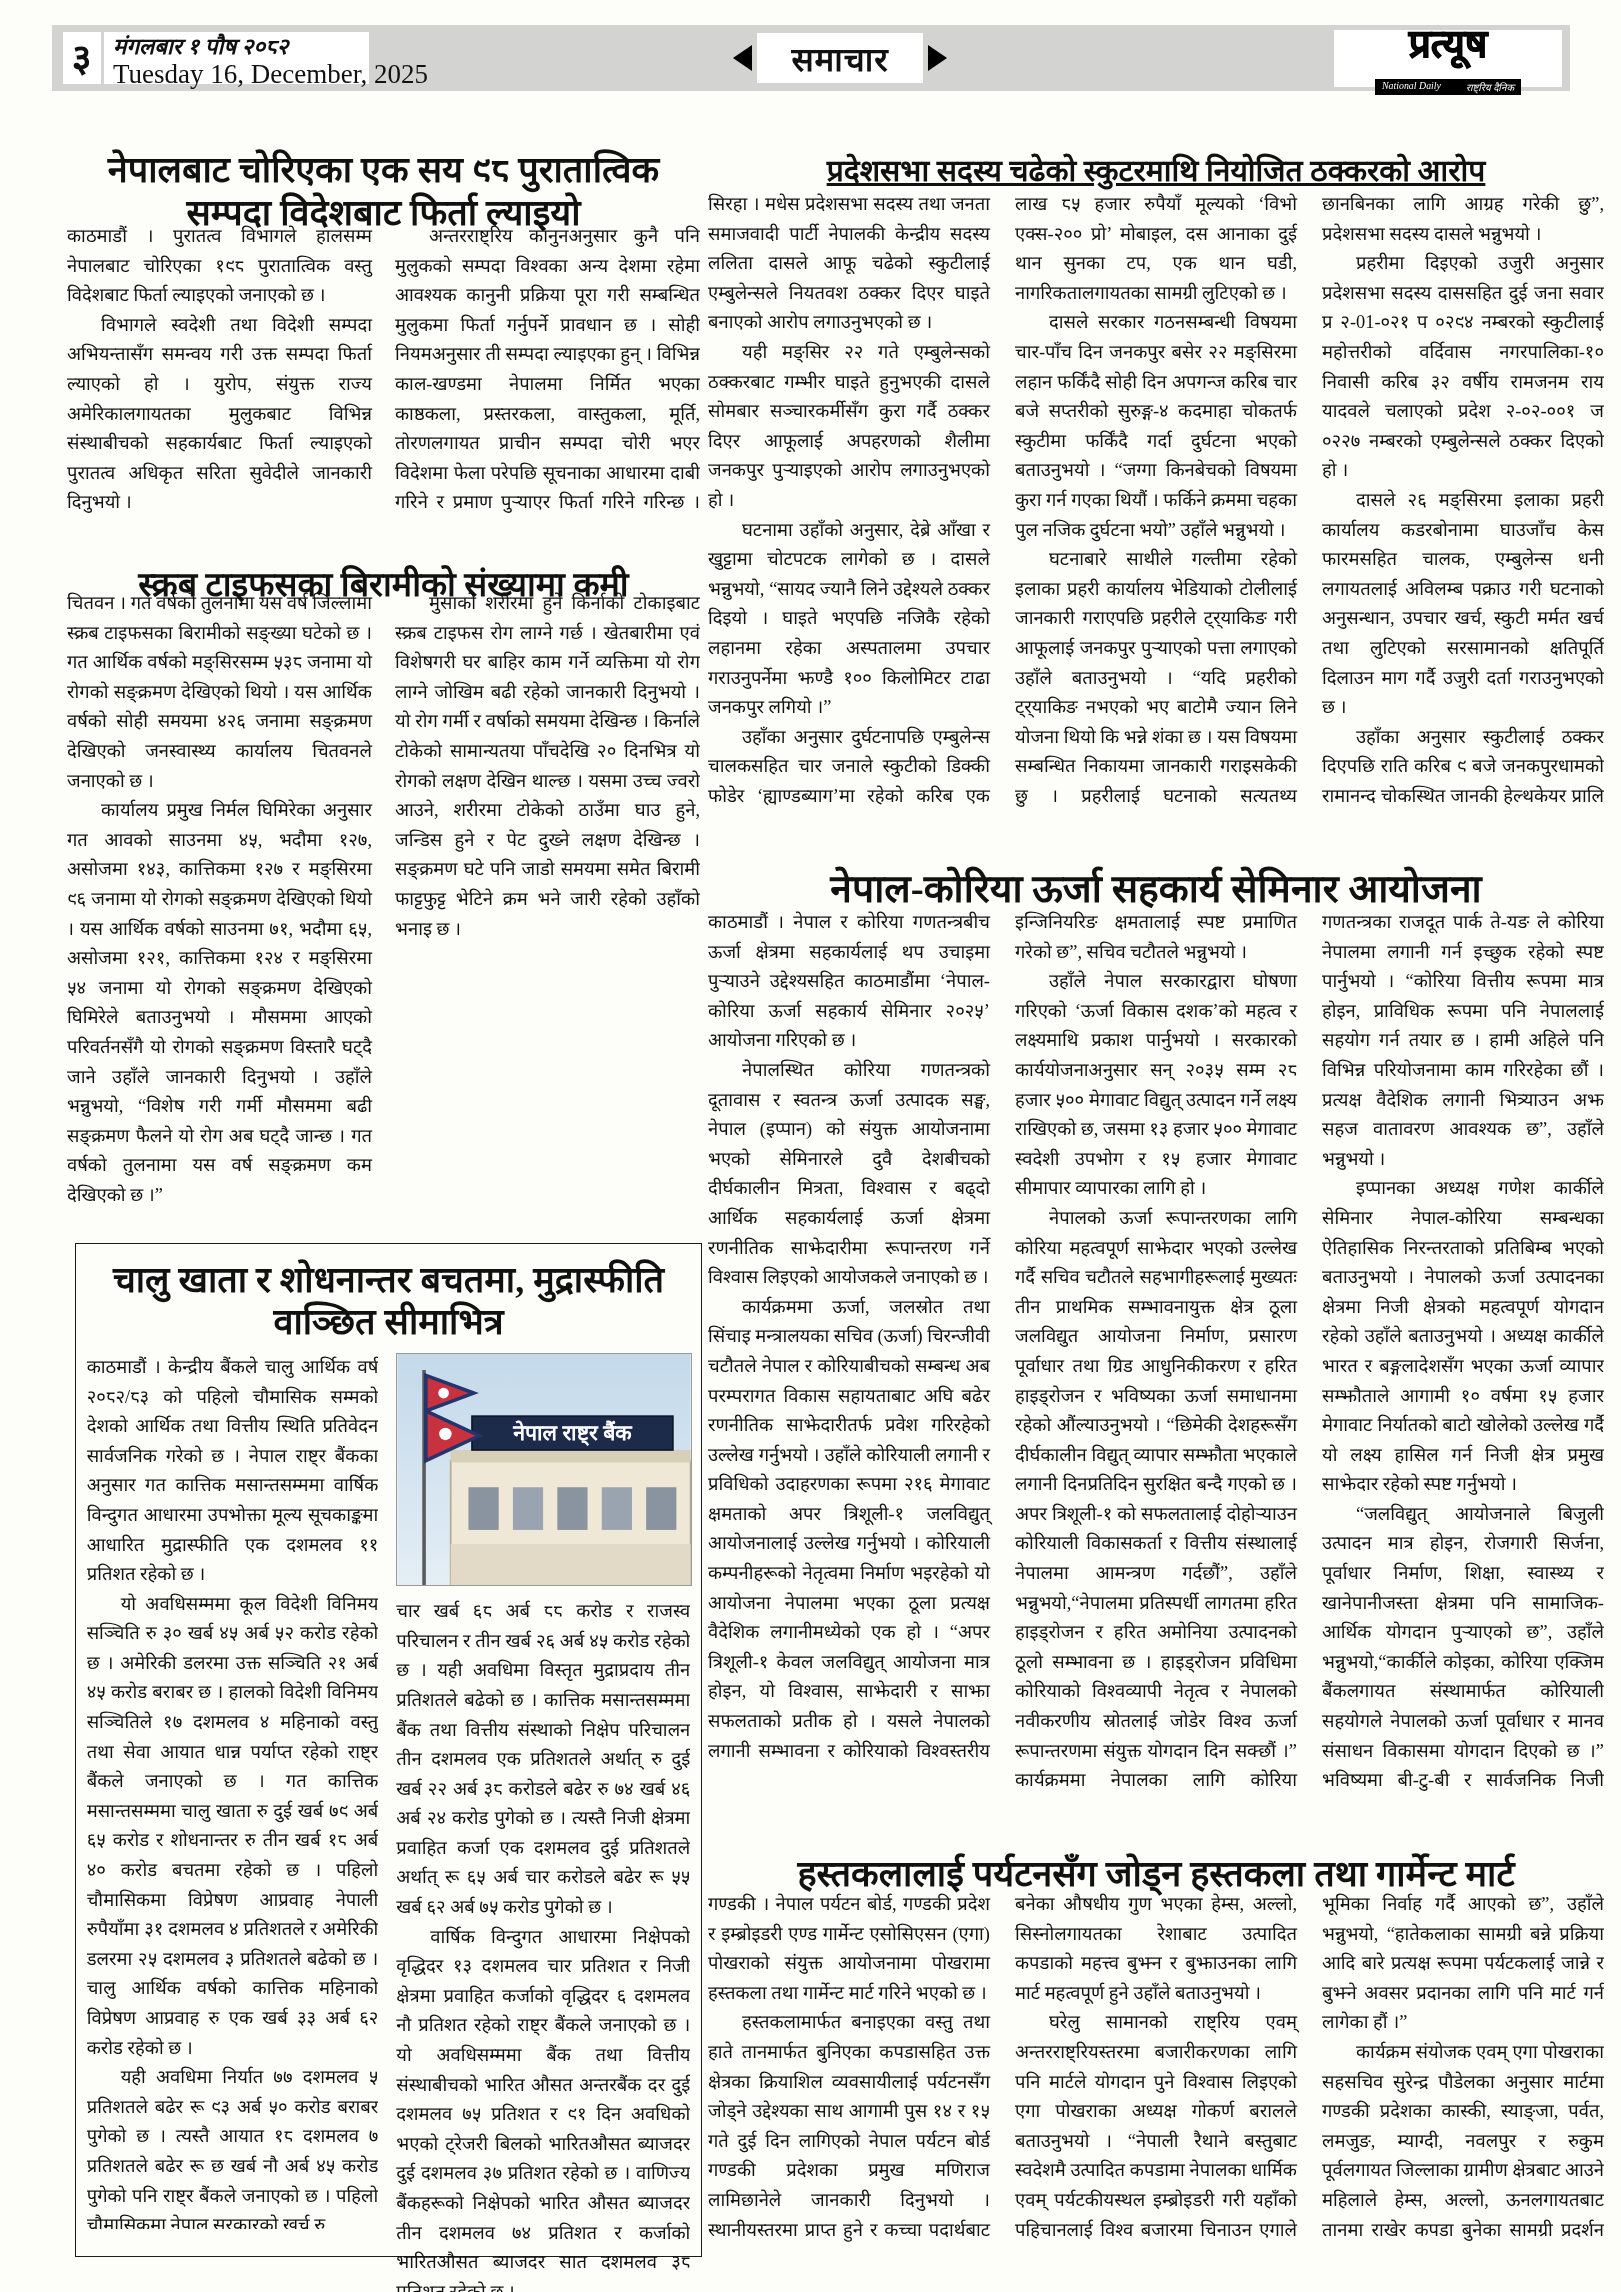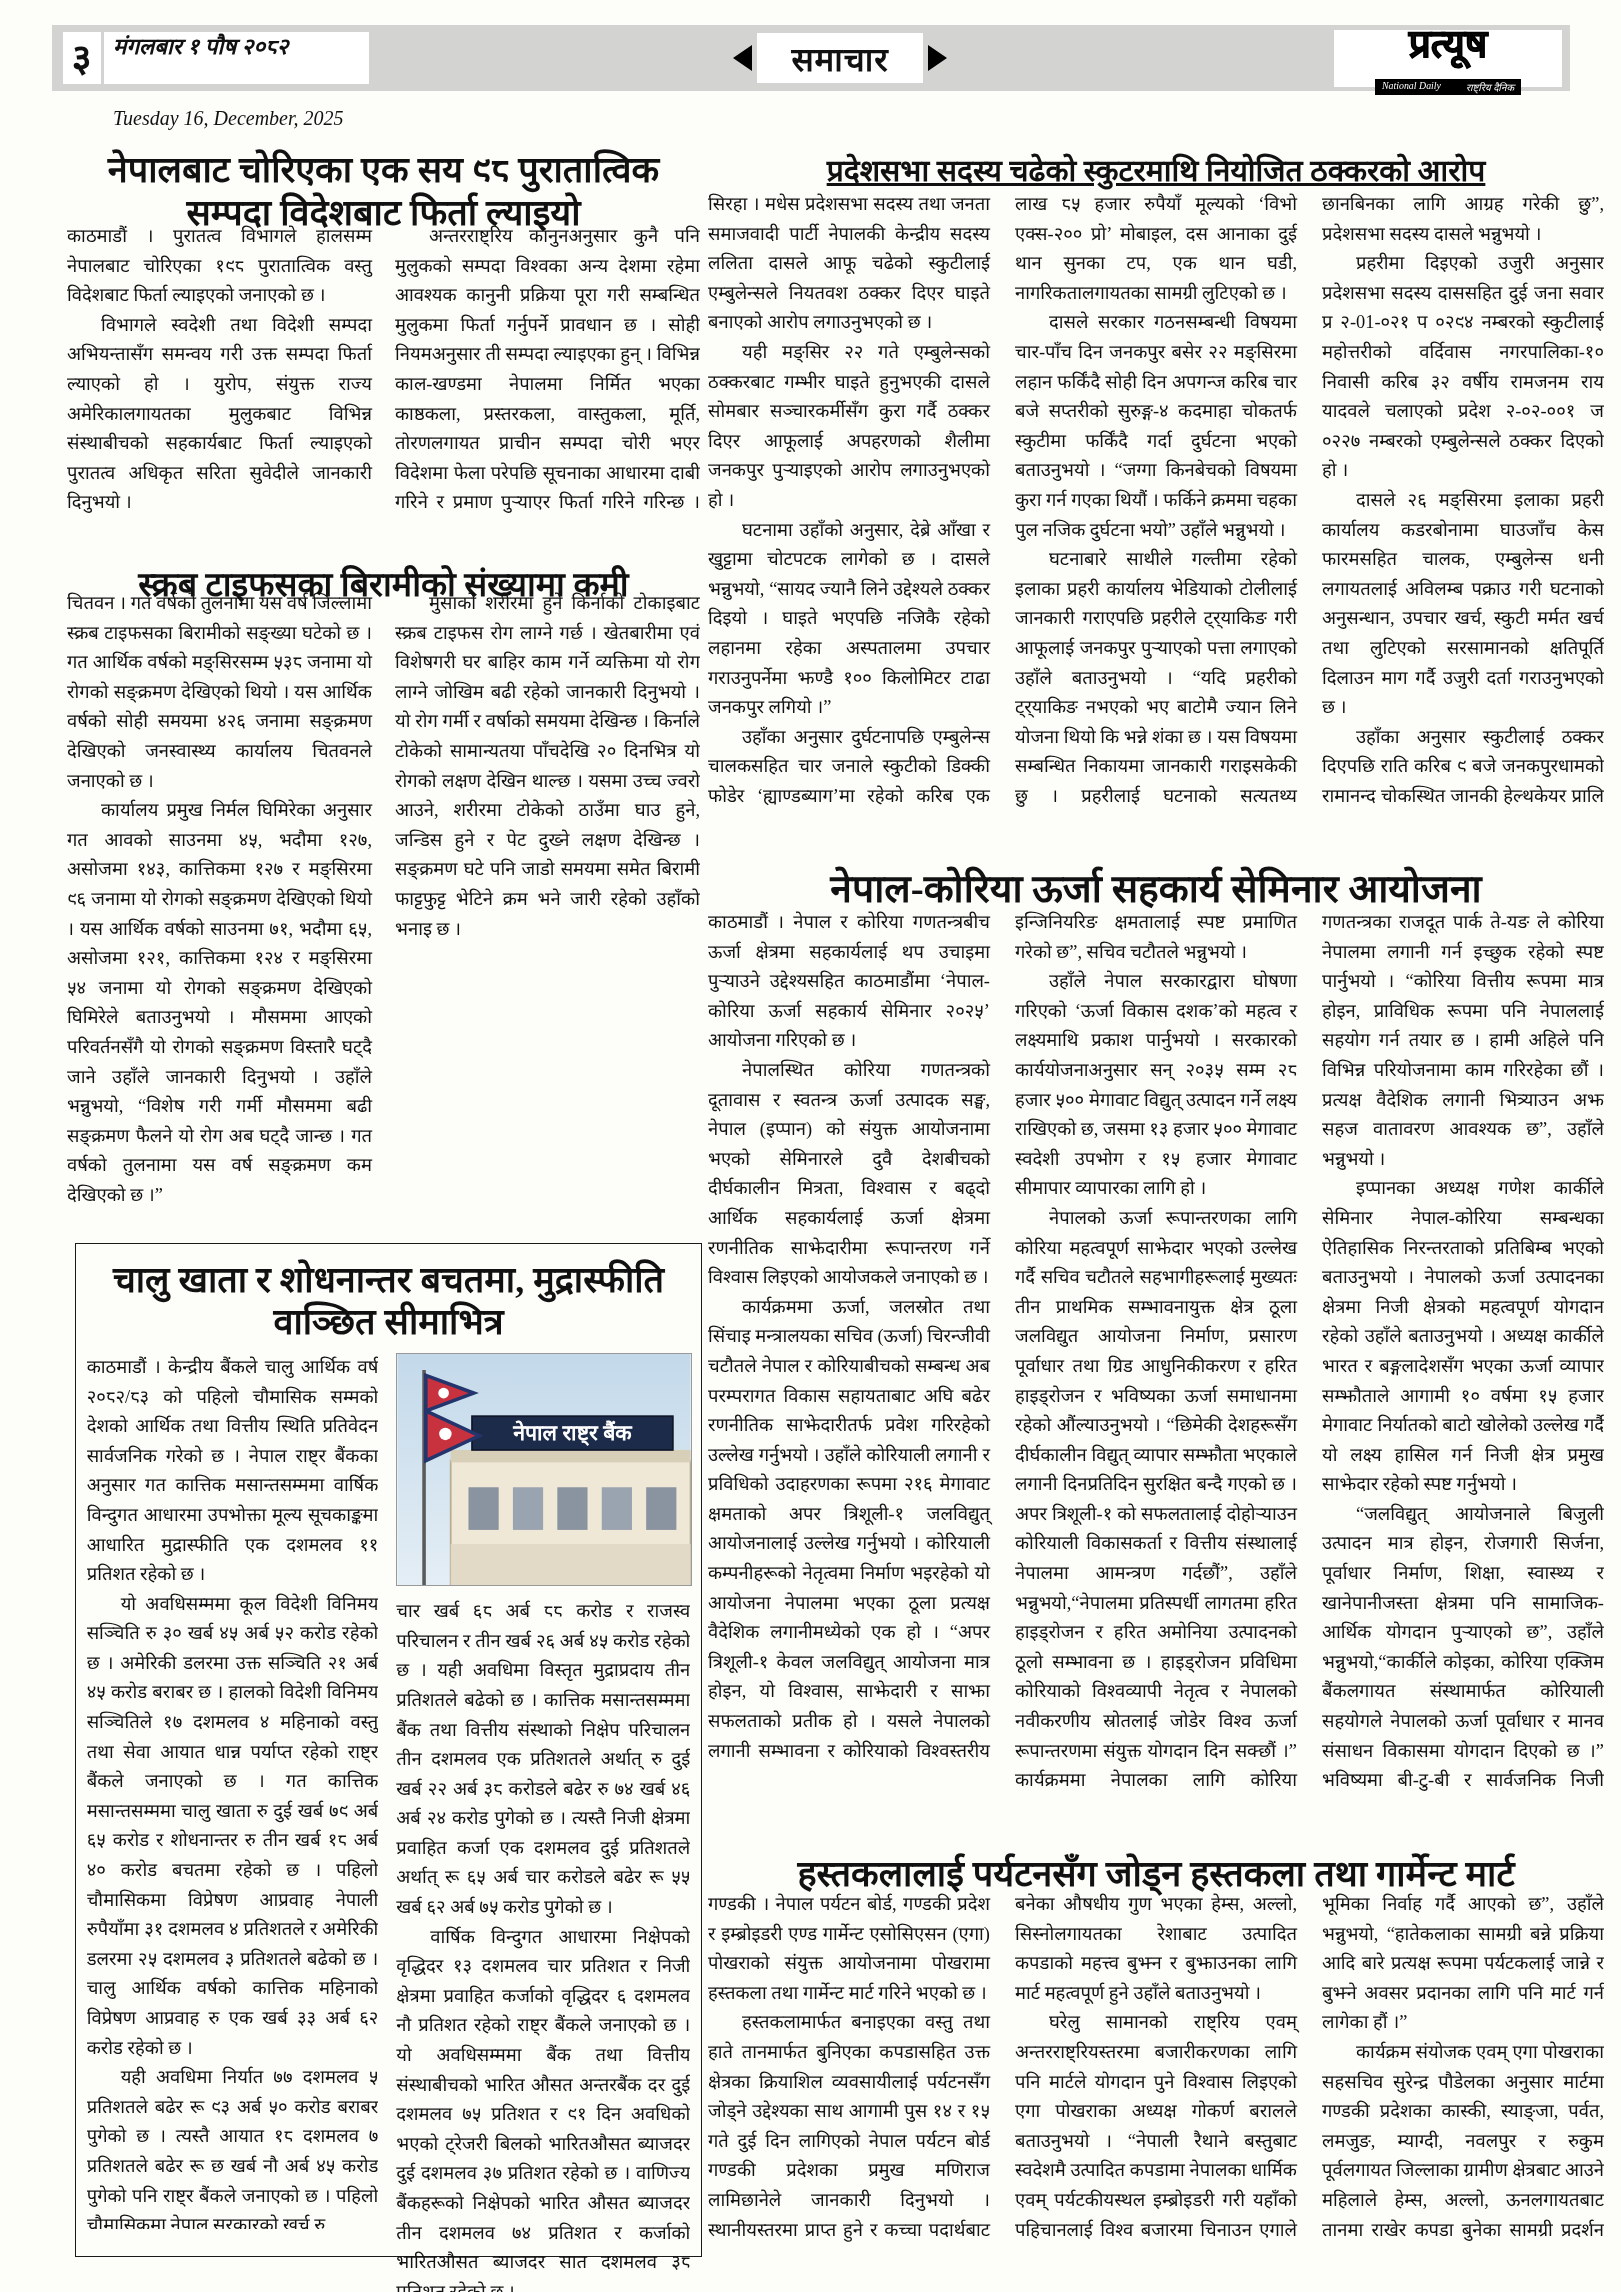--- a/index.html
+++ b/index.html
@@ -8,21 +8,21 @@
     background:#fdfdfa;overflow:hidden;
     font-family:"Liberation Serif","DejaVu Serif",serif;color:#111;
   }
   
   .masthead{position:absolute;left:52px;top:25px;width:1518px;height:66px;background:#d3d3d1;}
   .mh-box{position:absolute;background:#fff;}
   .pagenum-box{left:10.7px;top:7.2px;width:38px;height:52px;display:flex;align-items:center;justify-content:center;}
   .pagenum{font-size:38px;font-weight:bold;line-height:1;}
   .date-box{left:52px;top:7.2px;width:265px;height:52px;padding:1.8px 9px;box-sizing:border-box;}
   .date-np{font-size:22.4px;font-weight:bold;font-style:italic;line-height:1.15;white-space:nowrap;}
-  .date-en{font-size:20px;font-style:italic;line-height:1.1;white-space:nowrap;margin-top:47px;}
+  .date-en{font-size:27px;line-height:1.1;white-space:nowrap;}
   .section-wrap{position:absolute;left:618px;top:7.2px;width:340px;height:52px;display:flex;align-items:center;justify-content:center;gap:5px;}
   .tri{width:0;height:0;border-top:13.4px solid transparent;border-bottom:13.4px solid transparent;}
   .tri-left{border-right:19.7px solid #000;}
   .tri-right{border-left:19.7px solid #000;}
   .section-box{background:#fff;padding:1.8px 34px;height:47px;display:flex;align-items:center;}
   .section-title{font-size:33px;font-weight:bold;letter-spacing:0.9px;}
   .logo-box{left:1282px;top:5.4px;width:228px;height:57px;display:flex;align-items:center;justify-content:center;gap:3.6px;padding:1.8px 5.4px;box-sizing:border-box;flex-direction:column;}
   .logo-title{font-size:39px;font-weight:bold;line-height:.9;-webkit-text-stroke:0.9px #000;}
   .logo-col{display:flex;flex-direction:column;align-items:center;}
   .logo-band{background:#000;color:#fff;font-size:9.9px;font-style:italic;padding:0.9px 7.2px;margin-top:18px;white-space:nowrap;display:flex;gap:25px;}

